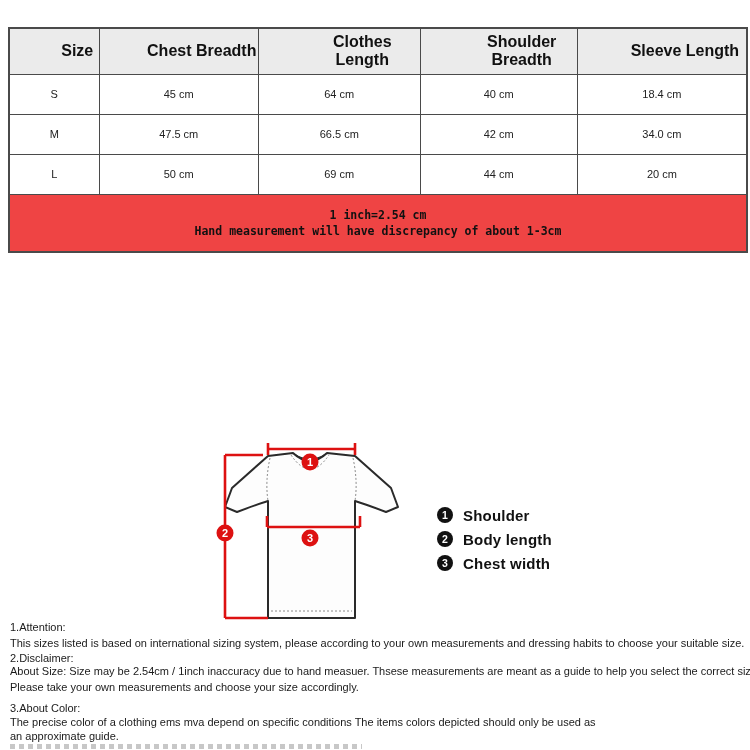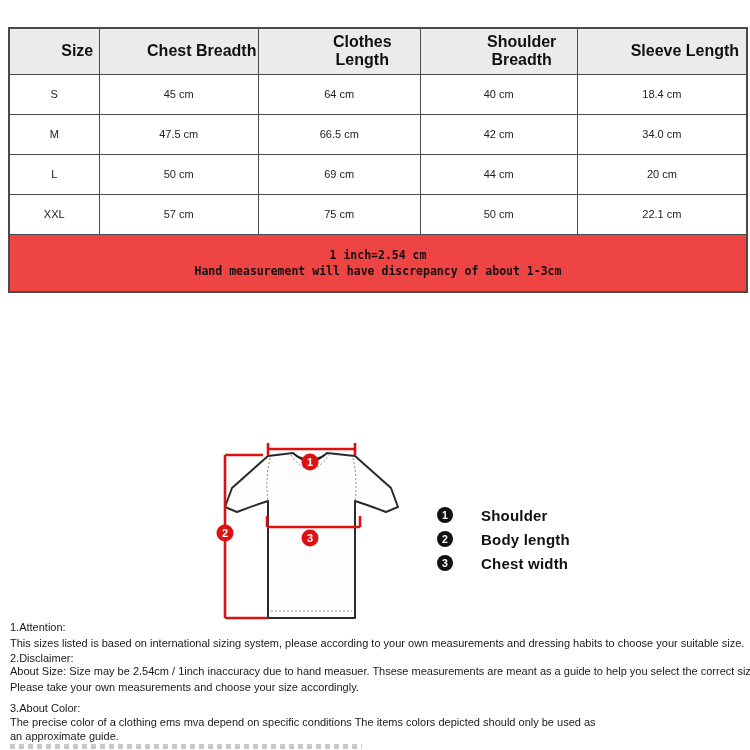--- a/index.html
+++ b/index.html
@@ -21,21 +21,21 @@
 
   
   .shirt-svg { position:absolute; left:203px; top:441px; }
   .legend { position:absolute; left:437px; top:503px; }
   .legend-row { display:flex; align-items:center; height:24px; }
   .badge {
     width:16px; height:16px; border-radius:50%; background:#111; color:#fff;
     font-size:10.5px; font-weight:bold; display:inline-flex; align-items:center;
     justify-content:center; flex:0 0 16px;
   }
-  .legend-label { margin-left:28px; font-size:15px; font-weight:600; color:#111; letter-spacing:0.2px; }
+  .legend-label { margin-left:10px; font-size:15px; font-weight:600; color:#111; letter-spacing:0.2px; }
 
   
   .notes { position:absolute; left:10px; top:0; width:738px; }
   .note-line { position:absolute; left:0; white-space:nowrap; font-size:11px; line-height:13px; color:#1a1a1a; }
   .nt1 { top:621px; } .nb1 { top:637px; }
   .nt2 { top:652px; } .nd1 { top:665px; } .nd2 { top:681px; }
   .nt3 { top:702px; } .nc1 { top:716px; } .nc2 { top:730px; }
 
   .cutoff {
     position:absolute; left:10px; top:744px; width:352px; height:5px;
@@ -78,27 +78,20 @@
           <td>66.5 cm</td>
           <td>42 cm</td>
           <td>34.0 cm</td>
         </tr>
         <tr>
           <td>L</td>
           <td>50 cm</td>
           <td>69 cm</td>
           <td>44 cm</td>
           <td>20 cm</td>
-        </tr>
-        <tr>
-          <td>XXL</td>
-          <td>57 cm</td>
-          <td>75 cm</td>
-          <td>50 cm</td>
-          <td>22.1 cm</td>
         </tr>
       </tbody>
     <tbody>
       <tr>
         <td colspan="5" class="note-cell">
           <div>1 inch=2.54 cm</div>
           <div>Hand measurement will have discrepancy of about 1-3cm</div>
         </td>
       </tr>
     </tbody>

